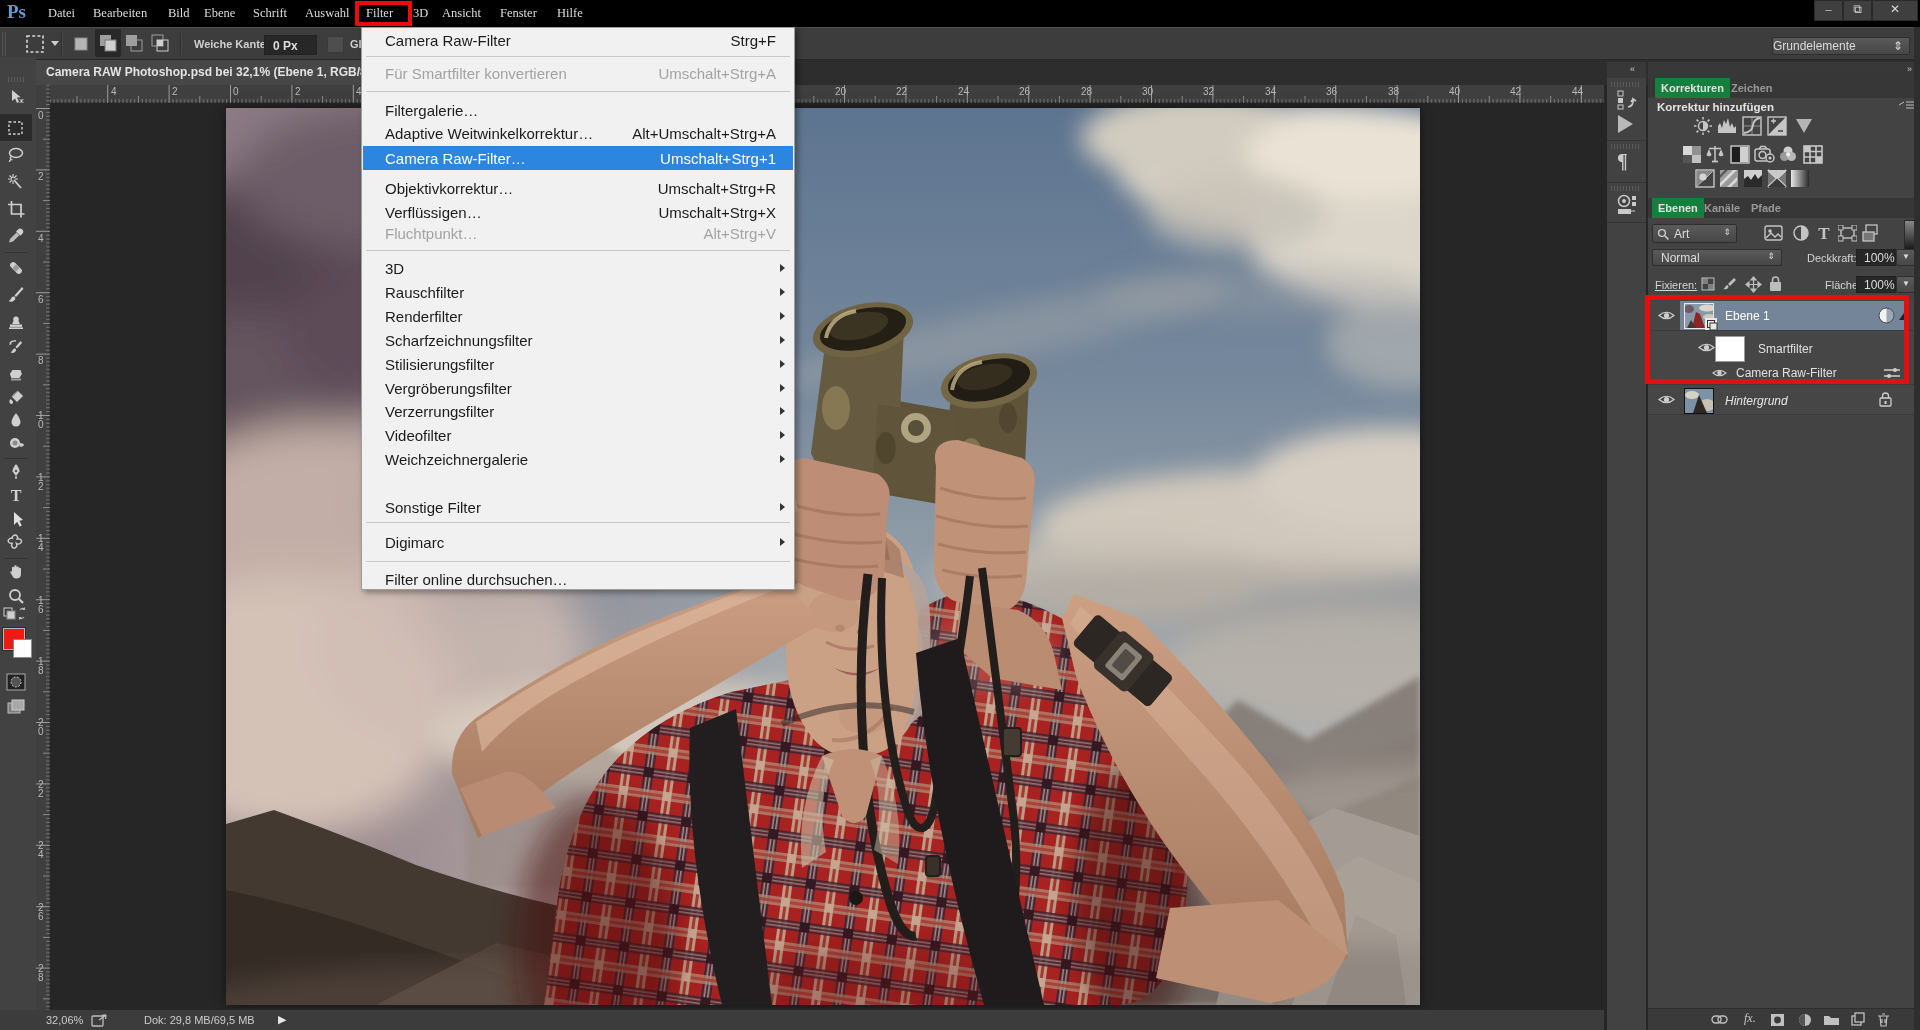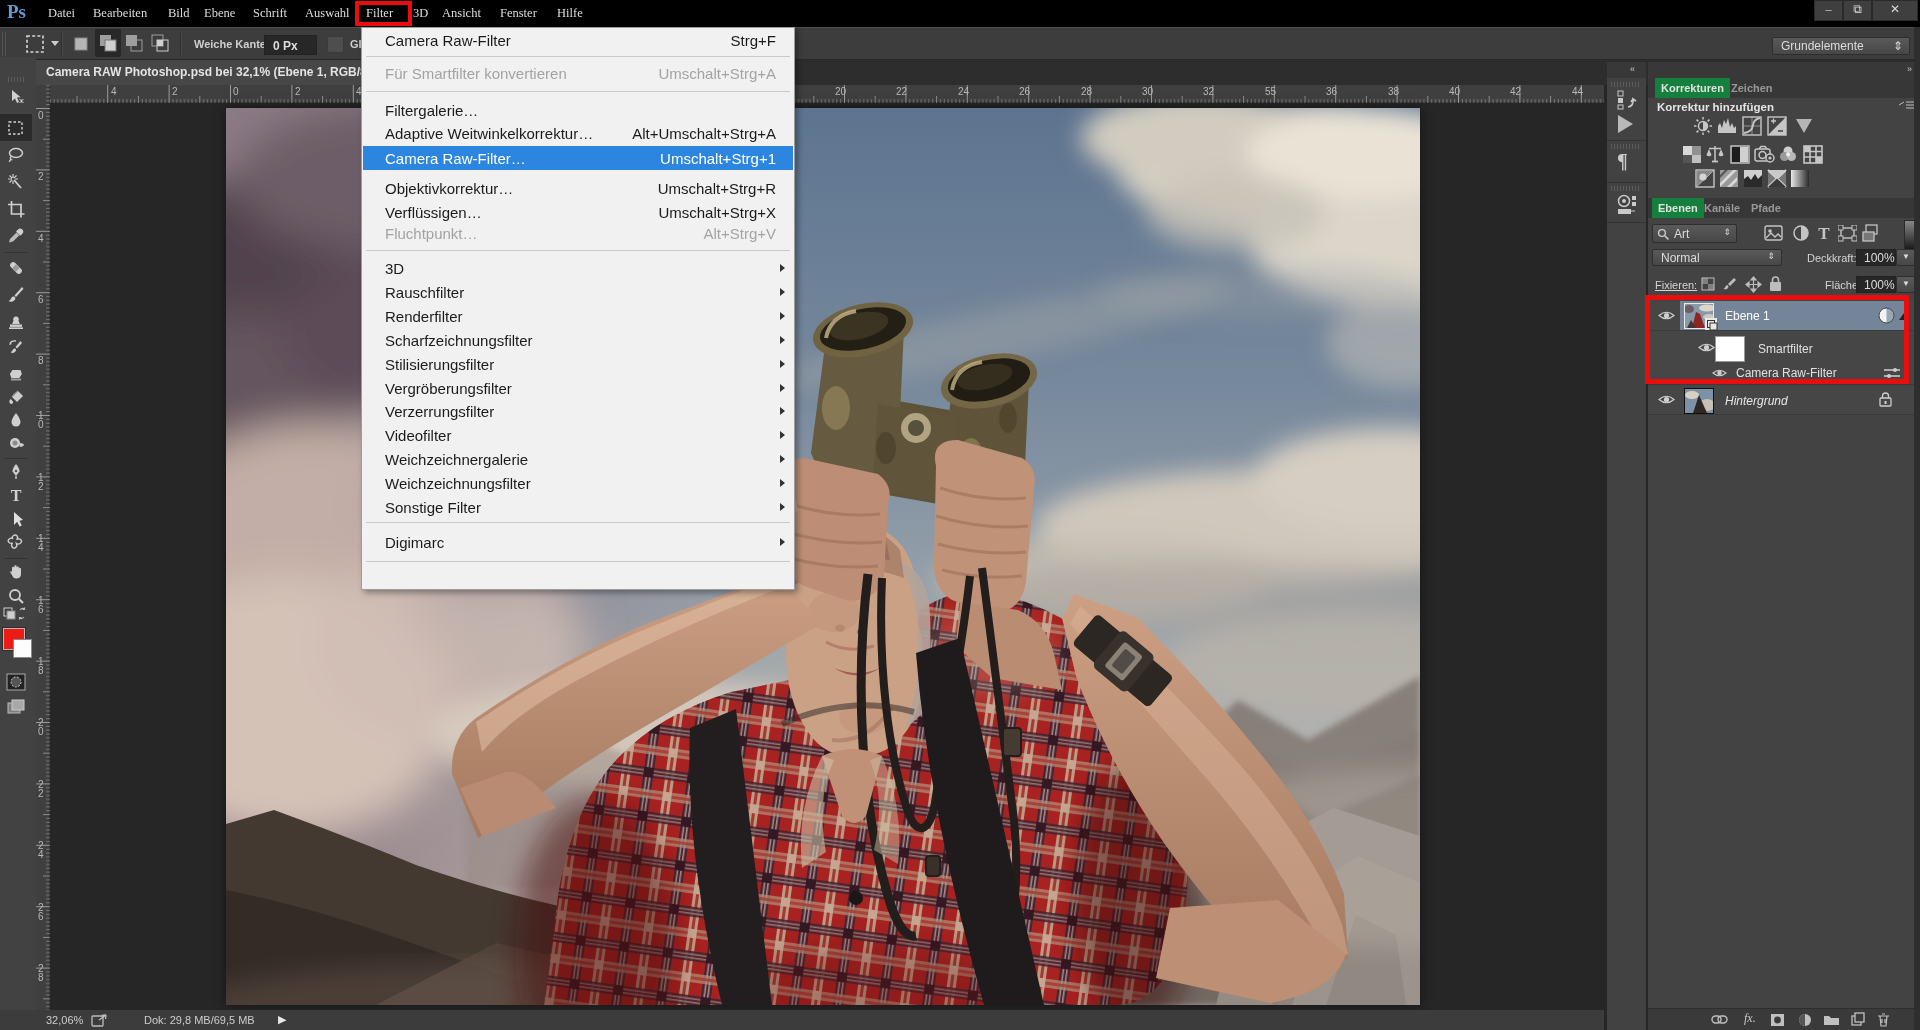--- a/index.html
+++ b/index.html
@@ -155,21 +155,21 @@
     <span class="rnum" style="left:611px;top:1px">14</span>
     <span class="rnum" style="left:672px;top:1px">16</span>
     <span class="rnum" style="left:734px;top:1px">18</span>
     <span class="rnum" style="left:785px;top:1px">20</span>
     <span class="rnum" style="left:846px;top:1px">22</span>
     <span class="rnum" style="left:908px;top:1px">24</span>
     <span class="rnum" style="left:969px;top:1px">26</span>
     <span class="rnum" style="left:1031px;top:1px">28</span>
     <span class="rnum" style="left:1092px;top:1px">30</span>
     <span class="rnum" style="left:1153px;top:1px">32</span>
-    <span class="rnum" style="left:1215px;top:1px">55</span>
+    <span class="rnum" style="left:1215px;top:1px">34</span>
     <span class="rnum" style="left:1276px;top:1px">36</span>
     <span class="rnum" style="left:1338px;top:1px">38</span>
     <span class="rnum" style="left:1399px;top:1px">40</span>
     <span class="rnum" style="left:1460px;top:1px">42</span>
     <span class="rnum" style="left:1522px;top:1px">44</span>
   </div>
   <div class="abs" id="vruler">
     <svg width="14" height="925">
       <defs>
         <pattern id="vtick" y="23" width="14" height="61.4" patternUnits="userSpaceOnUse">
@@ -903,21 +903,21 @@
       <svg style="position:absolute;left:203px;top:3px" width="14" height="14">
           <rect x="1" y="4" width="9" height="9" fill="none" stroke="#c0c0c0" stroke-width="1.3"></rect>
           <rect x="4" y="1" width="9" height="9" fill="#3a3a3a" stroke="#c0c0c0" stroke-width="1.3"></rect>
         </svg>
       <svg style="position:absolute;left:229px;top:3px" width="13" height="15">
           <path d="M1 4 h11 M3 4 l1 10 h5 l1-10 M5 2 h3 M5 7 v4 M8 7 v4" stroke="#c0c0c0" fill="none" stroke-width="1.2"></path>
         </svg>
     </div>
   </div>
 
-  <div class="ctrl" style="left:1772px;top:37px;width:138px;height:18px;line-height:16px;padding-left:8px;">Grundelemente<span style="position:absolute;right:6px;top:0">⇕</span></div>
+  <div class="ctrl" style="left:1772px;top:37px;width:138px;height:18px;line-height:16px;">Grundelemente<span style="position:absolute;right:6px;top:0">⇕</span></div>
 
   <div class="abs" style="left:1914px;top:27px;width:6px;height:1003px;background:#2e2e2e;"></div>
 
   <div class="abs" id="fmenu">
     <div class="mrow" style="top:0px;height:23px">
         <span class="lab">Camera Raw-Filter</span>
         <span class="sc">Strg+F</span>
       </div>
     <div class="msep" style="top:28px"></div>
     <div class="mrow dis" style="top:30px;height:30px">
@@ -978,32 +978,31 @@
         <span class="arr"></span>
       </div>
     <div class="mrow" style="top:395px">
         <span class="lab">Videofilter</span>
         <span class="arr"></span>
       </div>
     <div class="mrow" style="top:419px">
         <span class="lab">Weichzeichnergalerie</span>
         <span class="arr"></span>
       </div>
-    <div class="mrow" style="top:443px">
-        <span class="lab">Weichzeichnungsfilter</span>
-        <span class="arr"></span>
-      </div>
     <div class="mrow" style="top:467px">
         <span class="lab">Sonstige Filter</span>
         <span class="arr"></span>
       </div>
     <div class="msep" style="top:494px"></div>
     <div class="mrow" style="top:502px">
         <span class="lab">Digimarc</span>
         <span class="arr"></span>
       </div>
     <div class="msep" style="top:533px"></div>
+    <div class="mrow" style="top:539px">
+        <span class="lab">Filter online durchsuchen…</span>
+      </div>
   </div>
 
   <div class="redbox" style="left:355px;top:1px;width:57px;height:25px;"></div>
   <div class="redbox" style="left:1645px;top:295px;width:264px;height:89px;border-width:5px;"></div>
 
 </div>
 
 </body></html>

